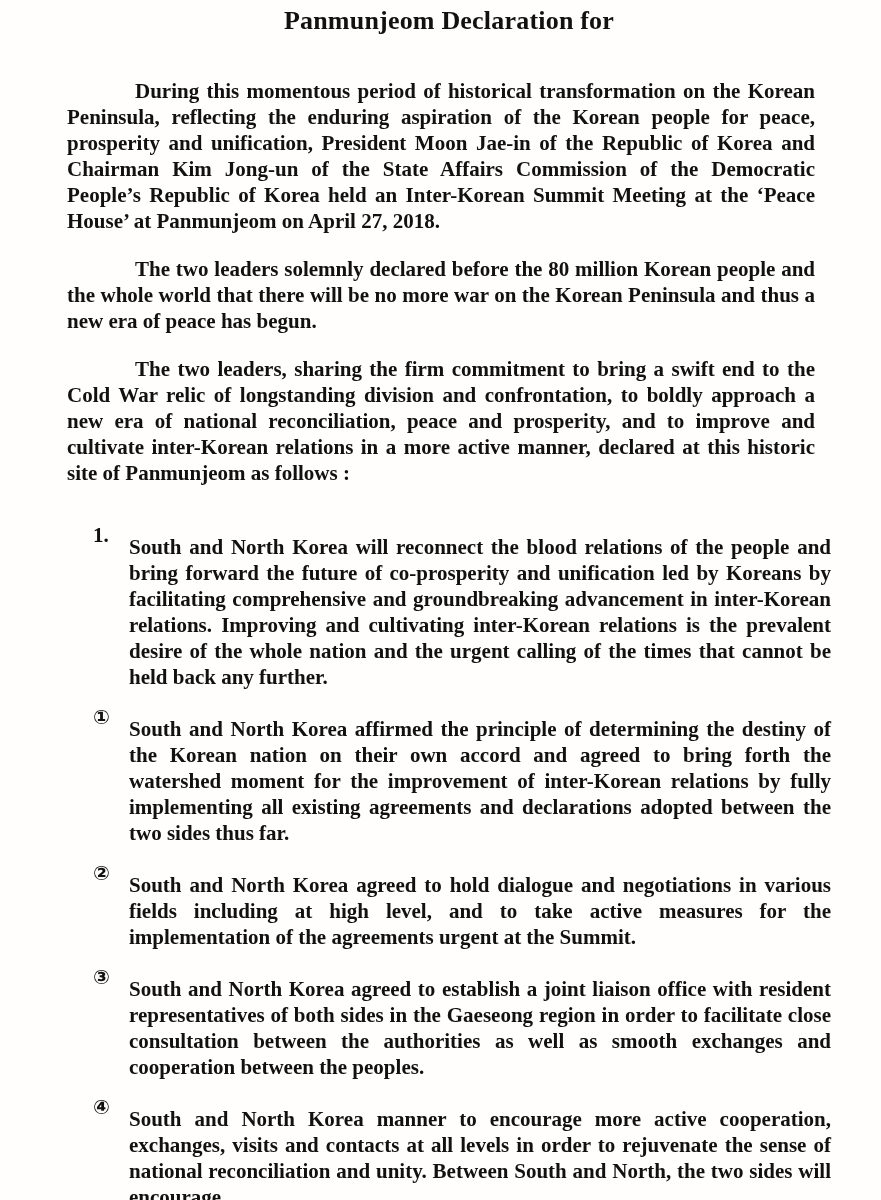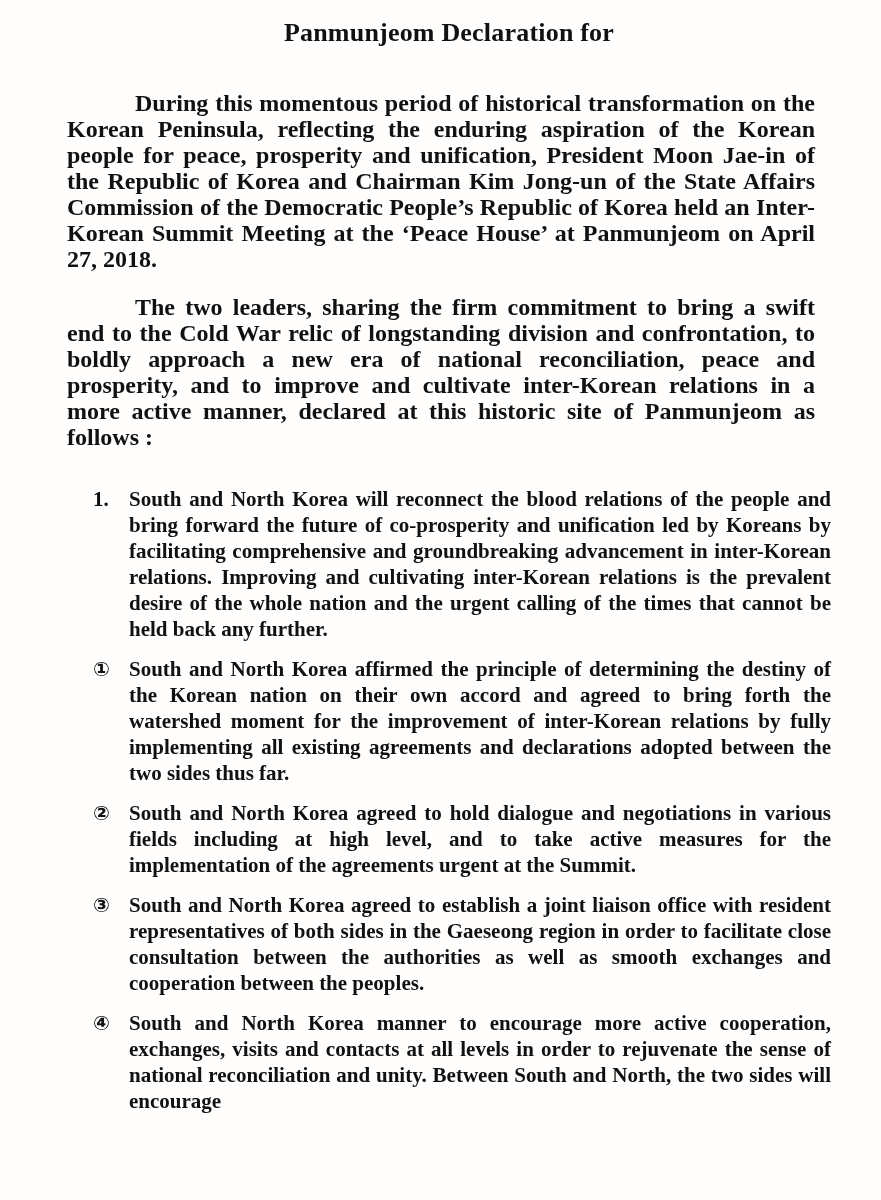--- a/index.html
+++ b/index.html
@@ -9,37 +9,37 @@
   }
   .page {
     position: relative;
     box-sizing: border-box;
     width: 881px;
     height: 1200px;
     background: #fffefc;
     color: #111111;
     font-family: "Liberation Serif", "DejaVu Serif", serif;
     font-weight: 700;
-    padding: 16px 50px 0 67px;
+    padding: 4px 50px 0 67px;
     overflow: hidden;
   }
   .title {
     margin: 0;
     text-align: center;
     font-size: 26px;
     line-height: 34px;
     letter-spacing: 0.2px;
   }
   .title-line { display: block; }
 
   .para {
     margin: 22px 16px 0 0;
     text-align: justify;
     text-indent: 68px;
-    font-size: 24px;
+    font-size: 21px;
     line-height: 26px;
   }
   .para.first { margin-top: 40px; }
 
   .items {
     list-style: none;
     margin: 36px 0 0 0;
     padding: 0 0 0 26px;
   }
   .item {
@@ -54,36 +54,38 @@
     max-width: 36px;
   }
   .marker.circled {
     font-family: "DejaVu Sans", sans-serif;
     font-weight: 700;
     font-size: 20px;
   }
   .item-text {
     flex: 1;
     text-align: justify;
+    margin-top: 12px;
   }
   .justify-last {
     text-align-last: justify;
   }
 </style>
 </head>
 <body>
 
 <div class="page">
 
   <h1 class="title">
     <span class="title-line">Panmunjeom Declaration for</span>
   </h1>
 
   <p class="para first">During this momentous period of historical transformation on the Korean Peninsula, reflecting the enduring aspiration of the Korean people for peace, prosperity and unification, President Moon Jae-in of the Republic of Korea and Chairman Kim Jong-un of the State Affairs Commission of the Democratic People’s Republic of Korea held an Inter-Korean Summit Meeting at the ‘Peace House’ at Panmunjeom on April 27, 2018.</p>
 
+  <p class="para">The two leaders solemnly declared before the 80 million Korean people and the whole world that there will be no more war on the Korean Peninsula and thus a new era of peace has begun.</p>
 
   <p class="para">The two leaders, sharing the firm commitment to bring a swift end to the Cold War relic of longstanding division and confrontation, to boldly approach a new era of national reconciliation, peace and prosperity, and to improve and cultivate inter-Korean relations in a more active manner, declared at this historic site of Panmunjeom as follows :</p>
 
   <ul class="items">
 
     <li class="item first">
       <span class="marker">1.</span>
       <span class="item-text">South and North Korea will reconnect the blood relations of the people and bring forward the future of co-prosperity and unification led by Koreans by facilitating comprehensive and groundbreaking advancement in inter-Korean relations. Improving and cultivating inter-Korean relations is the prevalent desire of the whole nation and the urgent calling of the times that cannot be held back any further.</span>
     </li>
 

